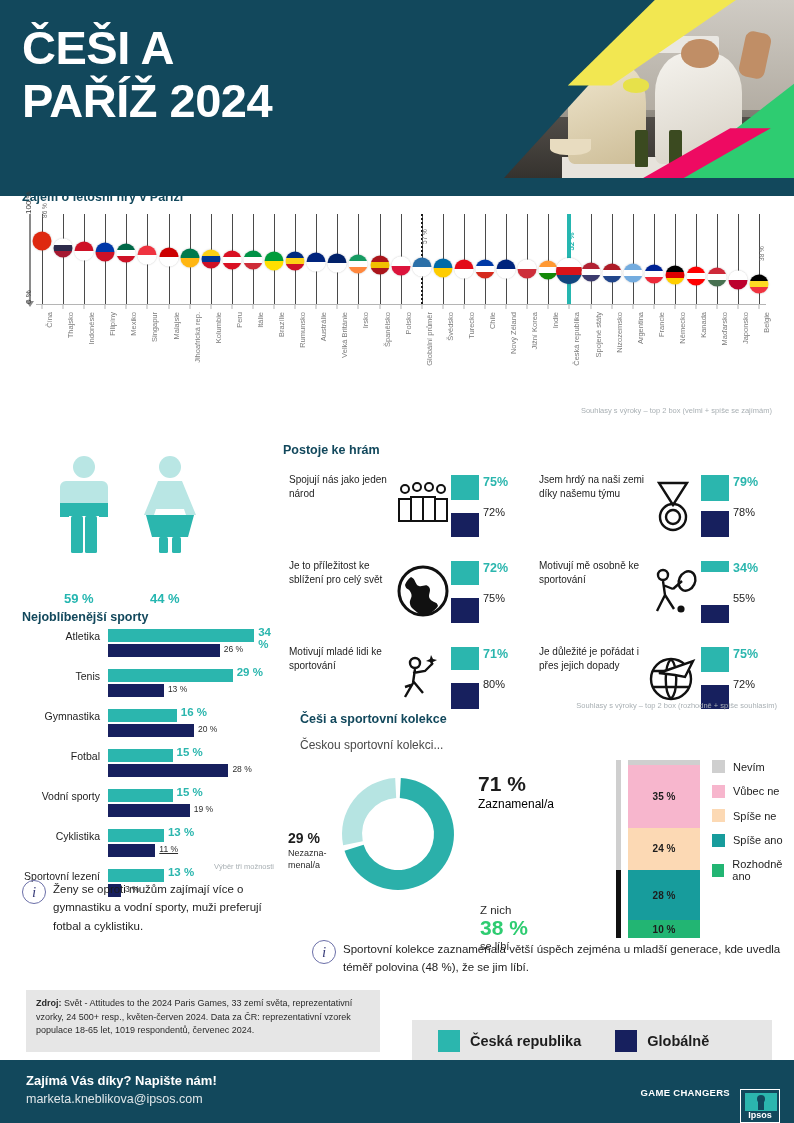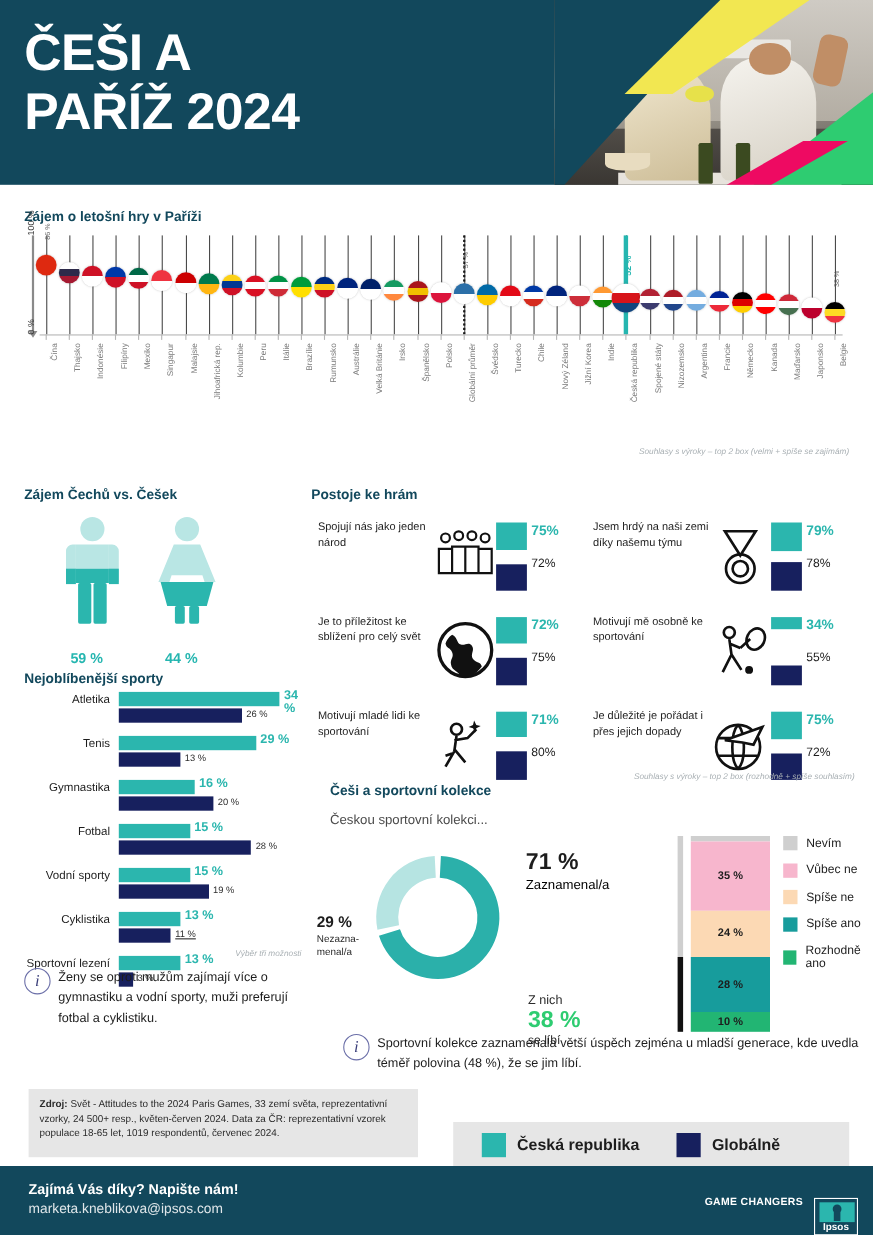--- a/index.html
+++ b/index.html
@@ -6,21 +6,21 @@
   body {
     width: 794px; height: 1123px;
     font-family: "Liberation Sans", sans-serif;
     background: #ffffff;
     overflow: hidden;
     position: relative;
   }
   
   .header {
     position: relative;
-    width: 794px; height: 168px;
+    width: 794px; height: 196px;
     background: #12485c;
     overflow: hidden;
   }
   .header-title {
     position: absolute;
     left: 22px; top: 22px;
     color: #fff;
     font-size: 47px;
     font-weight: 800;
     line-height: 1.12;
@@ -63,21 +63,21 @@
   }
   .tri-pink {
     position:absolute; left:0; top:0; width:100%; height:100%;
     background:#ee0a62;
     clip-path: polygon(78% 72%, 92% 72%, 62% 100%, 48% 100%);
   }
   
   .sec-title {
     font-size: 12.5px; font-weight: 800; color: #12485c;
   }
-  .footnote { font-size: 7.5px; color: #a9b0b4; font-style: italic; text-align: right; }
+  .footnote { font-size: 7.5px; color: #a9b0b4; text-align: right; }
 
   
   .chart-wrap { position:absolute; left:0; top:178px; width:794px; height:255px; }
   #chart-title { position:absolute; left:22px; top:12px; }
   .plot { position:absolute; left:36px; top:36px; width:730px; height:90px; }
   .col { position:absolute; top:0; width:0; height:90px; border-left:1px solid #4a4a4a; }
   .flag {
     position:absolute; width:19px; height:19px; border-radius:50%;
     transform: translate(-50%, -50%);
     box-shadow: 0 0 2px rgba(0,0,0,.25);
@@ -402,21 +402,20 @@
       <div class="cname" style="left: 677.948px; top: 134px;">Německo</div>
       <div class="cname" style="left: 699.046px; top: 134px;">Kanada</div>
       <div class="cname" style="left: 720.145px; top: 134px;">Maďarsko</div>
       <div class="cname" style="left: 741.243px; top: 134px;">Japonsko</div>
       <div class="cname" style="left: 762.341px; top: 134px;">Belgie</div>
     </div>
   <div class="footnote" id="chart-note">Souhlasy s výroky – top 2 box (velmi + spíše se zajímám)</div>
 </div>
 
 <div class="gender-wrap">
-  <div class="sec-title">Zájem Čechů vs. Češek</div>
   <div class="gender-figs">
     <svg width="255" height="112" viewBox="0 0 255 112">
 
       <g>
         <circle cx="62" cy="12" r="11" fill="#b9e6e4"></circle>
         <path d="M44 26 h36 a6 6 0 0 1 6 6 v28 h-9 v-34 h-30 v34 h-9 v-28 a6 6 0 0 1 6 -6 z" fill="#b9e6e4"></path>
         <rect x="47" y="26" width="30" height="22" fill="#b9e6e4"></rect>
         <rect x="38" y="48" width="9" height="14" fill="#2bb6ae"></rect>
         <rect x="77" y="48" width="9" height="14" fill="#2bb6ae"></rect>
         <rect x="47" y="48" width="30" height="13" fill="#2bb6ae"></rect>

